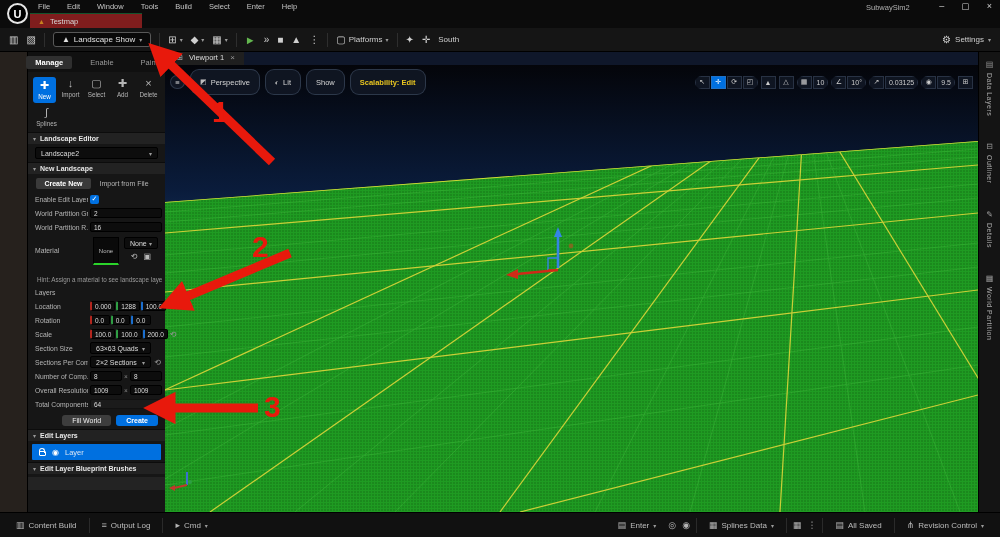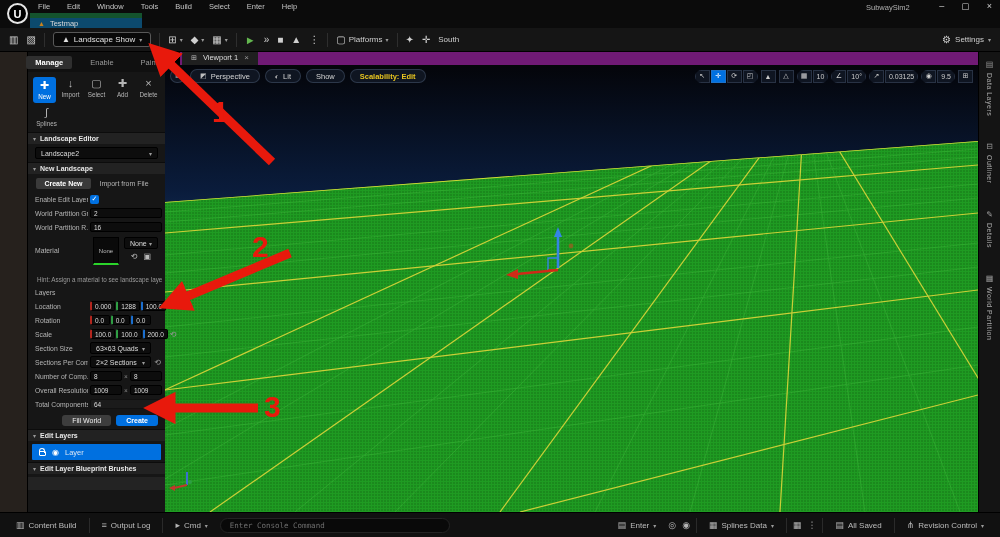--- a/index.html
+++ b/index.html
@@ -5,21 +5,21 @@
 *{margin:0;padding:0;box-sizing:border-box}
 html,body{width:1000px;height:537px;overflow:hidden}
 body{position:relative;background:#000;font-family:"Liberation Sans",sans-serif;color:#ccc;-webkit-font-smoothing:antialiased}
 
 
 #titlebar{position:absolute;left:0;top:0;right:0;height:28px;background:#0b0b0b;z-index:4}
 .logo{position:absolute;left:7px;top:3px;width:21px;height:21px;border:2px solid #e6e6e6;border-radius:50%;display:flex;align-items:center;justify-content:center;color:#fff;font-size:11px;font-weight:bold;background:#000}
 .menus{position:absolute;left:38px;top:0;height:13px;display:flex;gap:17px;align-items:center;font-size:7.5px;color:#c5c5c5}
 .wintitle{position:absolute;left:866px;top:3px;font-size:7.5px;color:#b0b0b0}
 .winbtns{position:absolute;right:8px;top:1px;display:flex;gap:17px;font-size:9px;color:#cfcfcf}
-.assettab{position:absolute;left:30px;top:13px;height:15px;width:112px;background:#0c4a6e;display:flex;align-items:center;gap:5px;padding:0 8px;font-size:7.5px;color:#d8d8d8;border-top:5px solid #14532d}
+.assettab{position:absolute;left:30px;top:13px;height:15px;width:112px;background:#7f1d1d;display:flex;align-items:center;gap:5px;padding:0 8px;font-size:7.5px;color:#d8d8d8;border-top:1px solid #14532d}
 .assettab .ticon{color:#c8831e;font-size:7px}
 
 
 #toolbar{position:absolute;top:28px;left:0;right:0;height:24px;background:#151515;border-bottom:1px solid #000;display:flex;align-items:center;padding:0 9px;gap:8px;font-size:8px;color:#cfcfcf;z-index:4}
 .tico{font-size:10px;color:#cfcfcf;line-height:1}
 .tsep{width:1px;height:14px;background:#2e2e2e}
 .modebtn{display:flex;align-items:center;gap:4px;background:#090909;border:1px solid #585858;border-radius:3px;padding:2px 8px;font-size:8px;color:#e2e2e2}
 .tbtn{display:flex;align-items:center;gap:3px}
 .playico{color:#63b74f;font-size:11px}
 .chev{font-size:6px;color:#9a9a9a}
@@ -63,27 +63,27 @@
 .btnrow{display:flex;justify-content:flex-end;gap:5px;padding:4px 7px 3px}
 .btn{background:#3d3d3d;border-radius:3px;padding:2px 10px;color:#eee;font-size:7px}
 .btn.primary{background:#0070e0;color:#fff;font-weight:bold}
 .layeritem{margin:3px 4px 2px;background:#0070e0;height:16px;display:flex;align-items:center;gap:6px;padding:0 7px;color:#d7e4f5;font-size:7.5px;border-radius:1px}
 .lockic{position:relative;width:7px;height:5px;border:1px solid #fff;border-radius:1px;margin-top:3px}
 .lockic::before{content:"";position:absolute;top:-4px;left:-1px;width:4px;height:4px;border:1px solid #fff;border-bottom:none;border-radius:3px 3px 0 0}
 .eyeic{font-size:8px;color:#fff}
 .emptyrow{height:13px;background:#232323;margin-top:3px}
 
 
-#vptabs{position:absolute;left:180px;top:50px;width:813px;height:15px;background:#701a75;display:flex;z-index:3}
+#vptabs{position:absolute;left:166px;top:50px;width:813px;height:15px;background:#0f172a;display:flex;z-index:3}
 .vptab{background:#1f1f1f;display:flex;align-items:center;gap:6px;padding:0 9px;font-size:7.5px;color:#ddd;margin-left:2px}
 .vptab .xi{color:#999;font-size:8px}
 #viewport{position:absolute;left:165px;top:65px;width:813px;height:447px;overflow:hidden;background:#06070d;z-index:2}
 #terrainsvg{position:absolute;left:0;top:0}
 .vpbar{position:absolute;left:5px;top:4px;right:5px;display:flex;align-items:center;gap:5px;z-index:5}
-.pill{background:rgba(18,25,38,.82);border:1px solid rgba(100,120,150,.35);border-radius:9px;height:14px;display:flex;align-items:center;gap:4px;padding:0 9px;font-size:7.5px;color:#d5d5d5}
+.pill{background:rgba(18,25,38,.82);border:1px solid rgba(100,120,150,.35);border-radius:9px;height:14px;display:flex;align-items:center;gap:4px;padding:12px 9px;font-size:7.5px;color:#d5d5d5}
 .pill.round{width:15px;padding:0;justify-content:center}
 .pillic{font-size:7px;color:#bfbfbf}
 .scal{color:#e8c520;font-weight:bold}
 .vpright{margin-left:auto;display:flex;gap:3px;align-items:center}
 .vgroup{display:flex;gap:1px;border-radius:8px;overflow:hidden}
 .vbtn{background:rgba(18,25,38,.82);border:1px solid rgba(100,120,150,.3);height:13px;min-width:15px;display:flex;align-items:center;justify-content:center;font-size:7px;color:#ccc;padding:0 3px}
 .vbtn.sel{background:#0070e0;color:#fff}
 
 
 #righttabs{position:absolute;right:0;top:52px;width:22px;bottom:25px;background:#141414;border-left:1px solid #000;display:flex;flex-direction:column;align-items:center;padding-top:8px;gap:26px;z-index:3}
@@ -499,21 +499,20 @@
   <div class="sitem">
       <span class="sic">≡</span>
       <span>Output Log</span>
     </div>
   <span class="ssep"></span>
   <div class="sitem">
       <span class="sic">▸</span>
       <span>Cmd</span>
       <span class="chev">▾</span>
     </div>
-  <input class="console" placeholder="Enter Console Command" style="">
   <div class="sright">
     <div class="sitem">
         <span class="sic">▤</span>
         <span>Enter</span>
         <span class="chev">▾</span>
       </div>
     <span class="sic">◎</span>
     <span class="sic">◉</span>
     <span class="ssep"></span>
     <div class="sitem">

